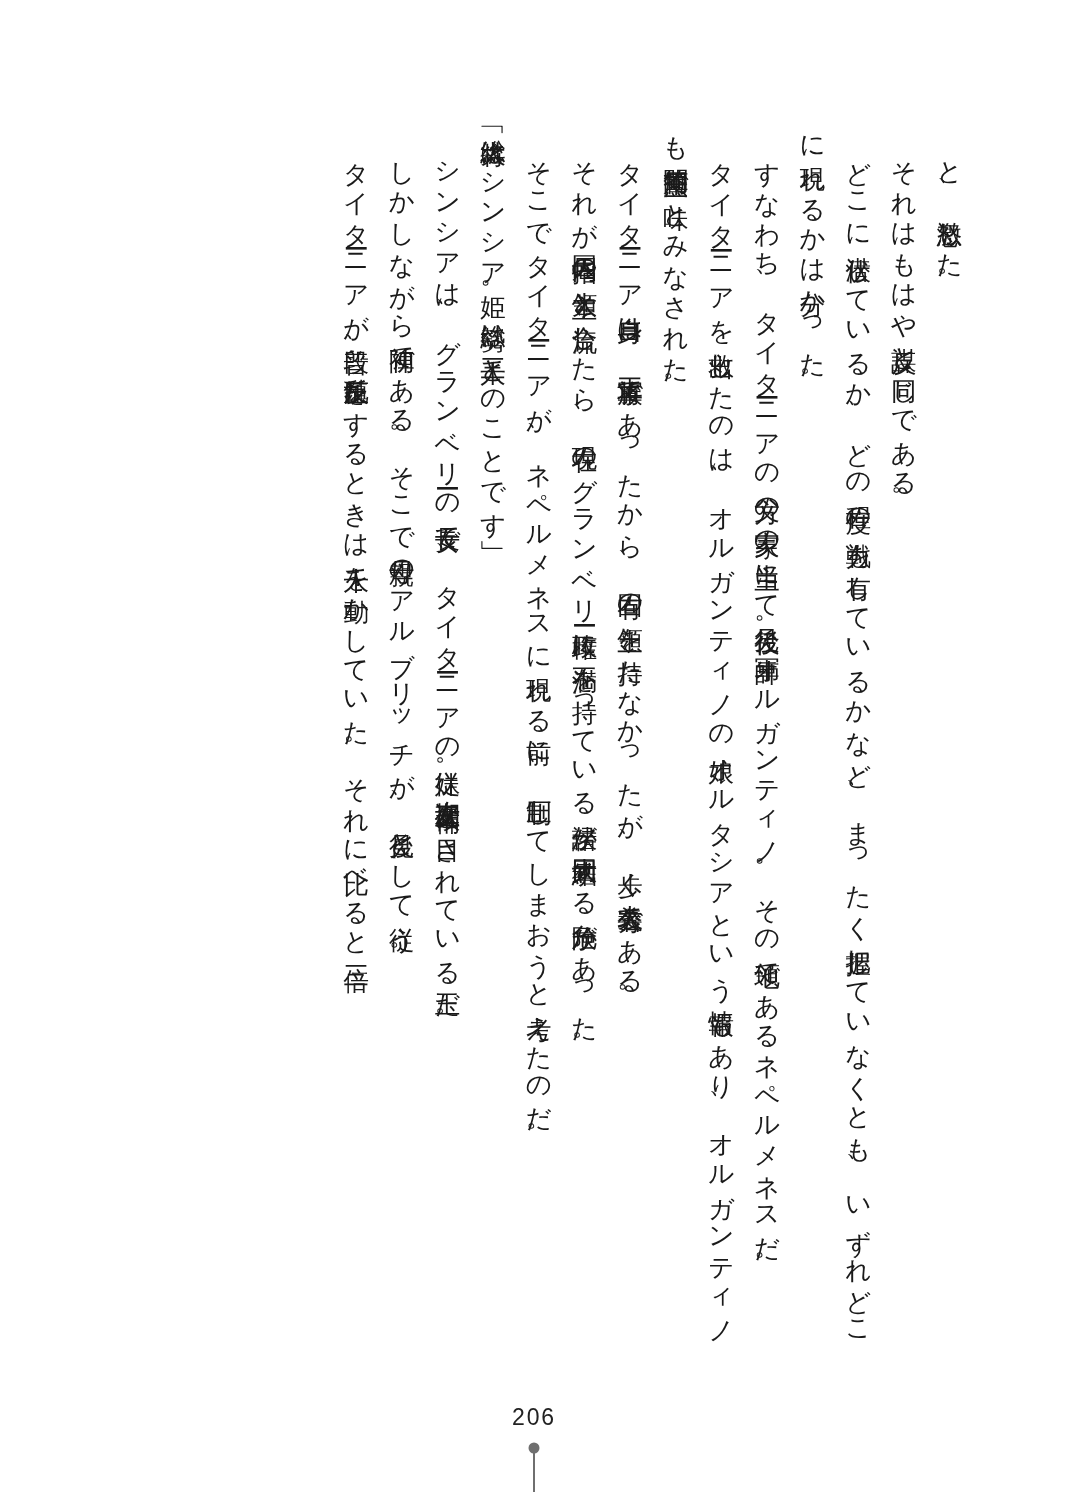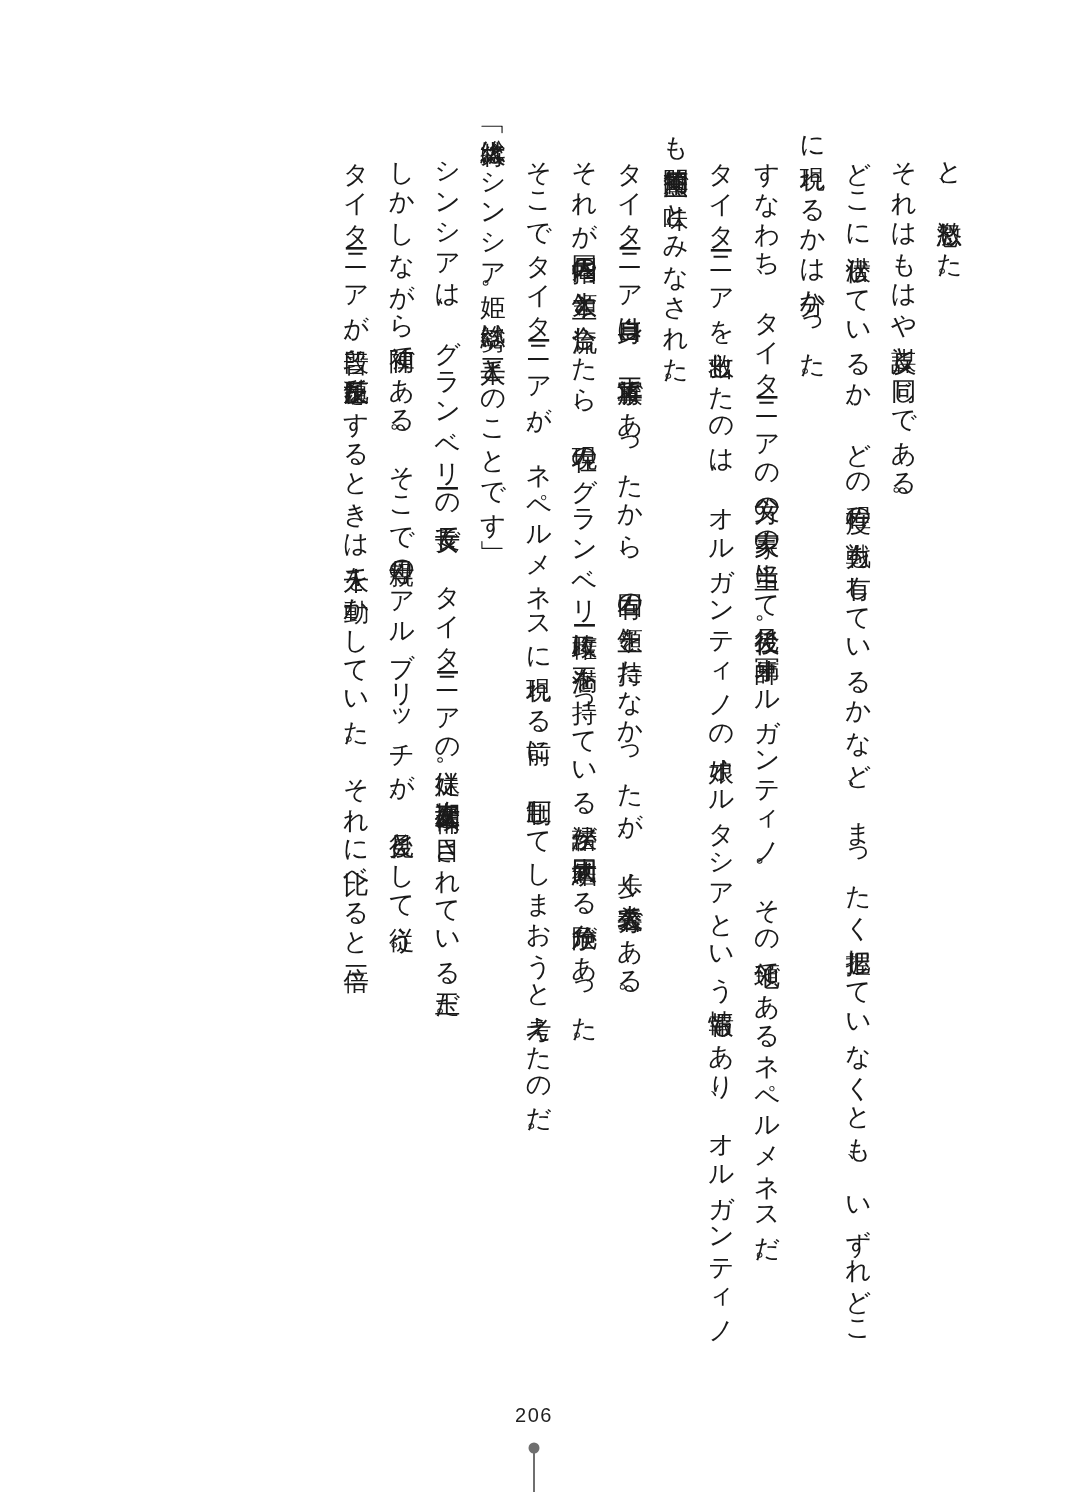--- a/index.html
+++ b/index.html
@@ -40,21 +40,21 @@
   .para.noindent {
     text-indent: 0;
   }
 
   .page-number {
     position: absolute;
     left: 0;
     right: 0;
     top: 1404px;
     text-align: center;
-    font-size: 20px;
+    font-size: 23px;
     letter-spacing: 0.08em;
     color: #222222;
     font-family: "Liberation Sans", sans-serif;
   }
 
   .footer-mark {
     position: absolute;
     left: 50%;
     top: 1448px;
     transform: translateX(-50%);

